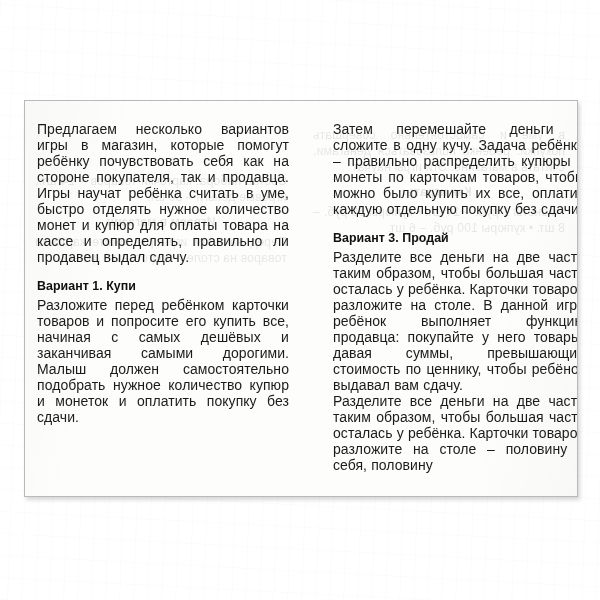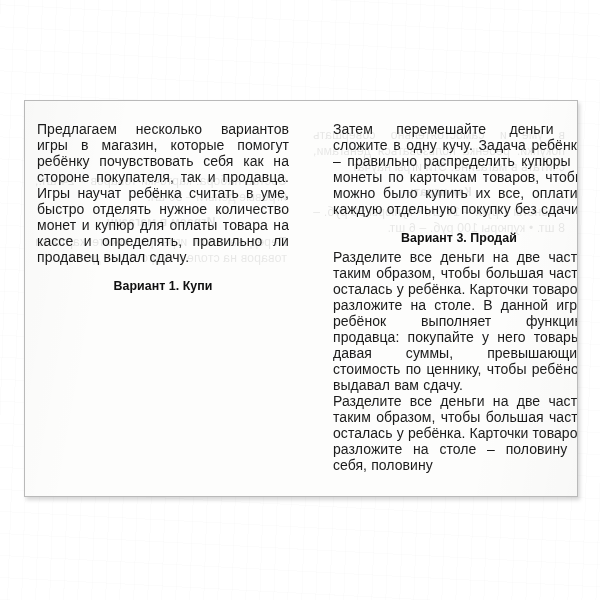--- a/index.html
+++ b/index.html
@@ -106,21 +106,21 @@
     text-justify: inter-word;
     color: #1b1b1b;
     font-size: 14px;
     line-height: 16px;
     letter-spacing: 0.05px;
     word-spacing: 0.2px;
   }
 
   .section-heading {
     margin: 13px 0 3px;
-    text-align: center;
+    text-align: left;
     font-weight: bold;
     font-size: 12.4px;
     line-height: 16px;
     color: #101010;
     letter-spacing: 0.05px;
   }
 
   
   .clip-guard { overflow: hidden; }
 </style>
@@ -148,20 +148,21 @@
       </div>
     </div>
 
     <div id="text-columns">
 
       <div class="column clip-guard" id="column-left">
 
         <p class="para">Предлагаем несколько вариантов игры в магазин, которые помогут ребёнку почувствовать себя как на стороне покупателя, так и продавца. Игры научат ребёнка считать в уме, быстро отделять нужное количество монет и купюр для оплаты товара на кассе и определять, правильно ли продавец выдал сдачу.</p>
 
         <h3 class="section-heading">Вариант 1. Купи</h3>
+        <p class="para">Разложите перед ребёнком карточки товаров и попросите его купить все, начиная с самых дешёвых и заканчивая самыми дорогими. Малыш должен самостоятельно подобрать нужное количество купюр и монеток и оплатить покупку без сдачи.</p>
 
 
       </div>
 
       <div class="column clip-guard" id="column-right">
 
         <p class="para">Затем перемешайте деньги и сложите в одну кучу. Задача ребёнка – правильно распределить купюры и монеты по карточкам товаров, чтобы можно было купить их все, оплатив каждую отдельную покупку без сдачи.</p>
 
         <h3 class="section-heading">Вариант 3. Продай</h3>
         <p class="para">Разделите все деньги на две части таким образом, чтобы большая часть осталась у ребёнка. Карточки товаров разложите на столе. В данной игре ребёнок выполняет функцию продавца: покупайте у него товары, давая суммы, превышающие стоимость по ценнику, чтобы ребёнок выдавал вам сдачу.</p>

